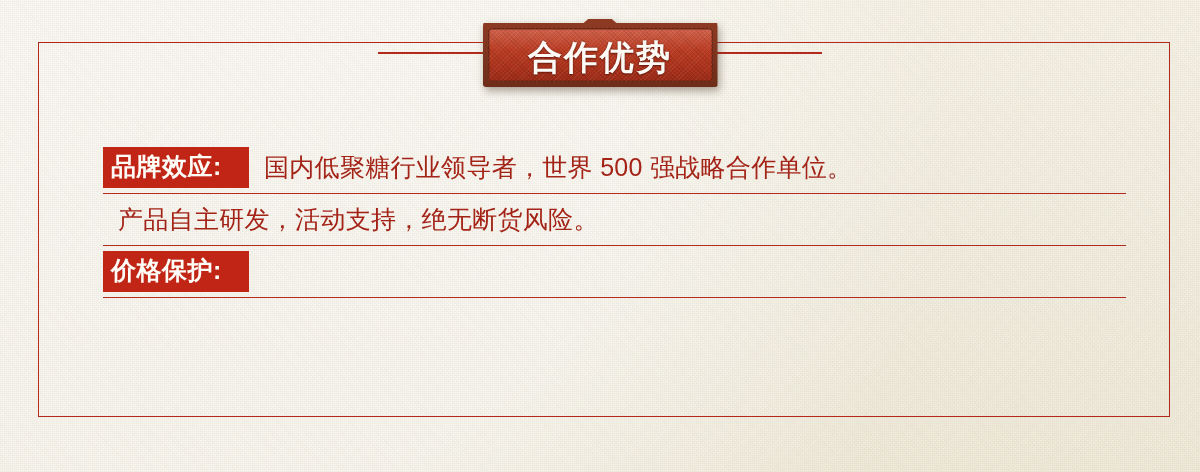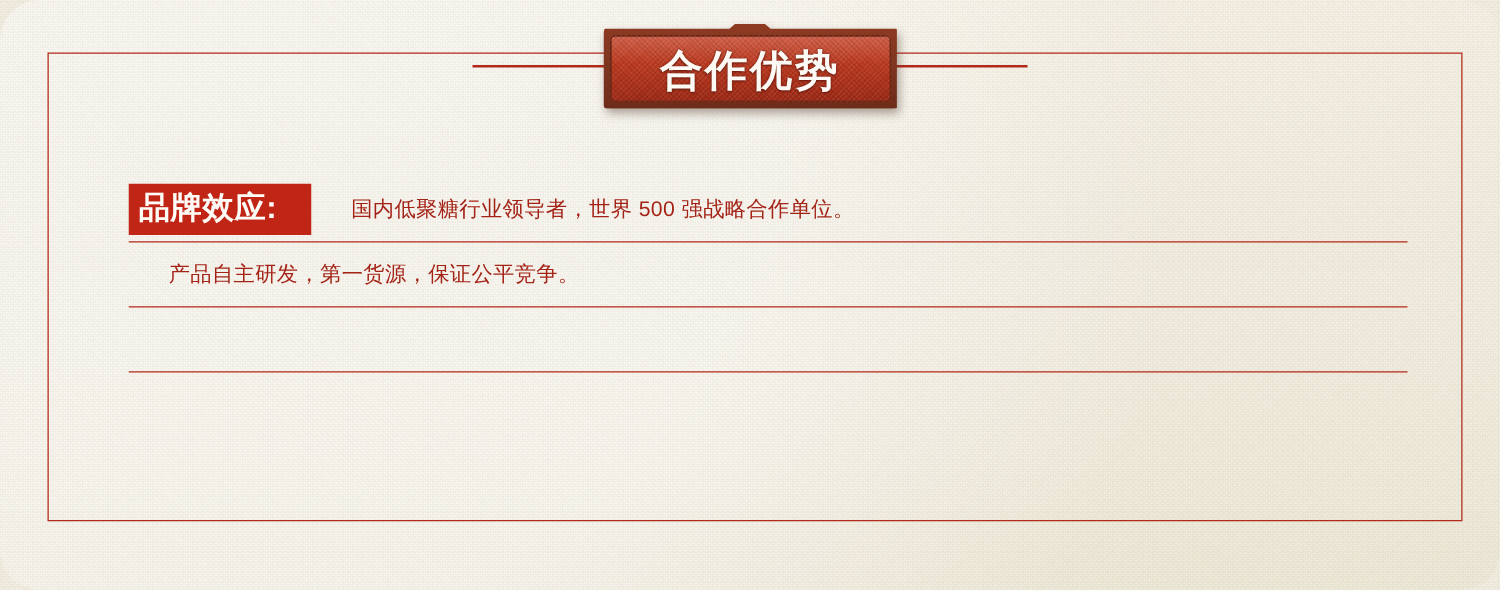--- a/index.html
+++ b/index.html
@@ -16,21 +16,20 @@
   }
 
   
   #page {
     position: absolute;
     inset: 0;
     background-color: #f4f0e3;
     background-image:
       radial-gradient(circle at 18% 22%, rgba(255,255,255,0.55) 0 38%, rgba(255,255,255,0) 70%),
       linear-gradient(180deg, #f6f2e6 0%, #f2eee1 45%, #efead9 100%);
-    border-radius: 32px;
   }
   #grain {
     position: absolute;
     inset: 0;
     pointer-events: none;
     opacity: 0.5;
     background-image:
       repeating-linear-gradient(0deg,   rgba(160,148,120,0.11) 0 1px, rgba(255,255,255,0) 1px 2px),
       repeating-linear-gradient(90deg,  rgba(160,148,120,0.10) 0 1px, rgba(255,255,255,0) 1px 2px),
       repeating-linear-gradient(45deg,  rgba(120,108,84,0.06)  0 1px, rgba(255,255,255,0) 1px 3px),
@@ -144,23 +143,23 @@
     padding: 7px 12px 9px 8px;
     letter-spacing: 0.5px;
     white-space: nowrap;
     box-sizing: border-box;
     min-width: 146px;
     margin-bottom: 1px;
   }
   .desc {
     flex: 1 1 auto;
     color: #a42317;
-    font-size: 17px;
+    font-size: 25px;
     line-height: 1;
-    padding-left: 32px;
+    padding-left: 15px;
     white-space: nowrap;
     letter-spacing: 0.3px;
   }
 </style>
 </head>
 <body>
 
 <div id="page">
   <div id="grain"></div>
 
@@ -178,21 +177,22 @@
   </div>
 
   <div id="rows">
 
     <div class="row">
       <span class="tag">品牌效应:</span>
       <span class="desc">国内低聚糖行业领导者，世界 500 强战略合作单位。</span>
     </div>
 
     <div class="row">
-      <span class="desc">产品自主研发，第一货源，保证公平竞争。</span>
+      <span class="desc">产品自主研发，活动支持，绝无断货风险。</span>
     </div>
 
     <div class="row">
+      <span class="tag">价格保护:</span>
     </div>
 
 
   </div>
 </div>
 
 </body></html>

